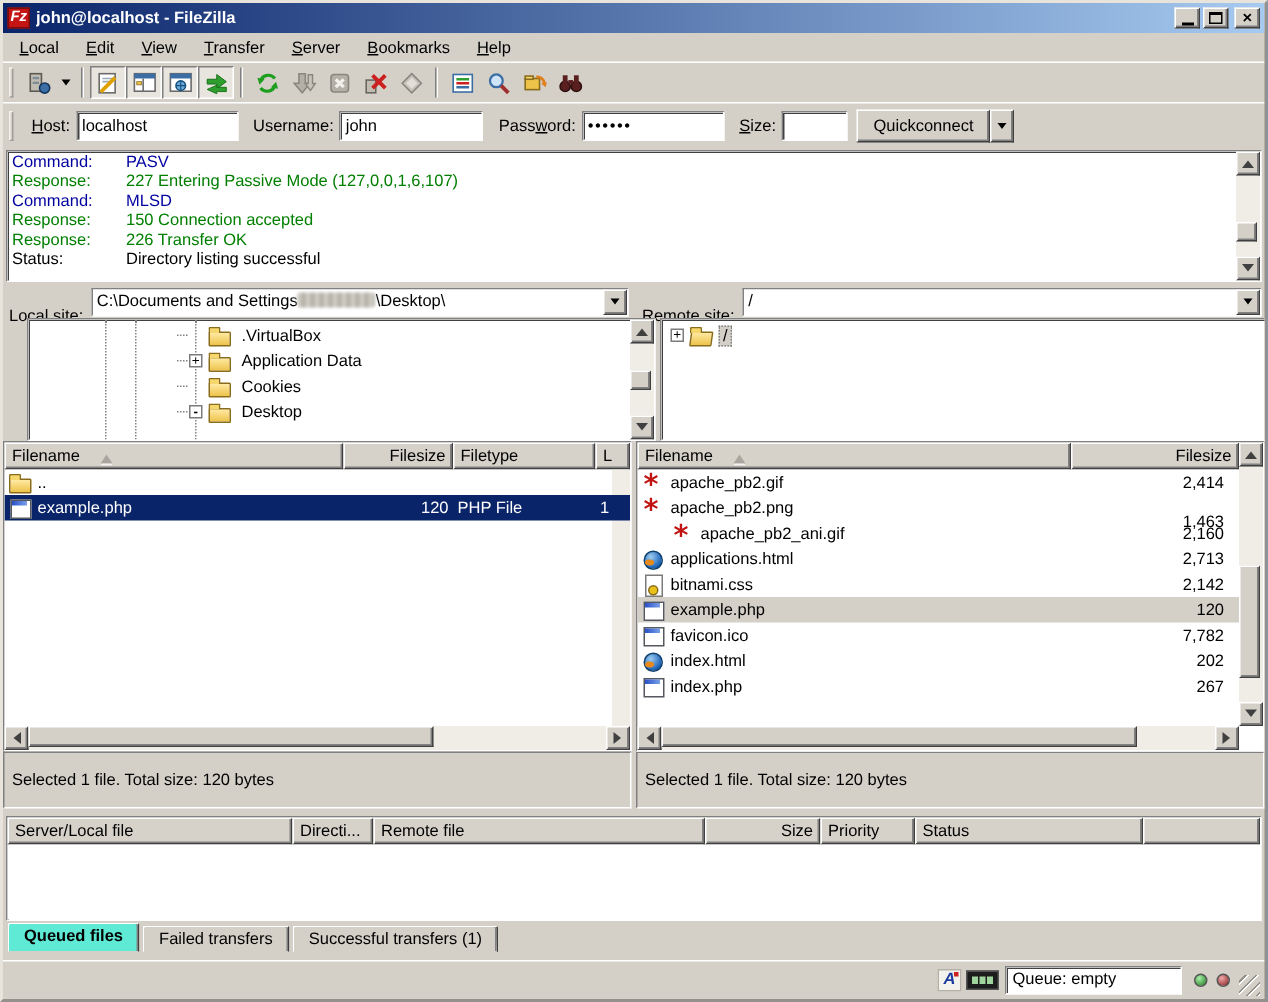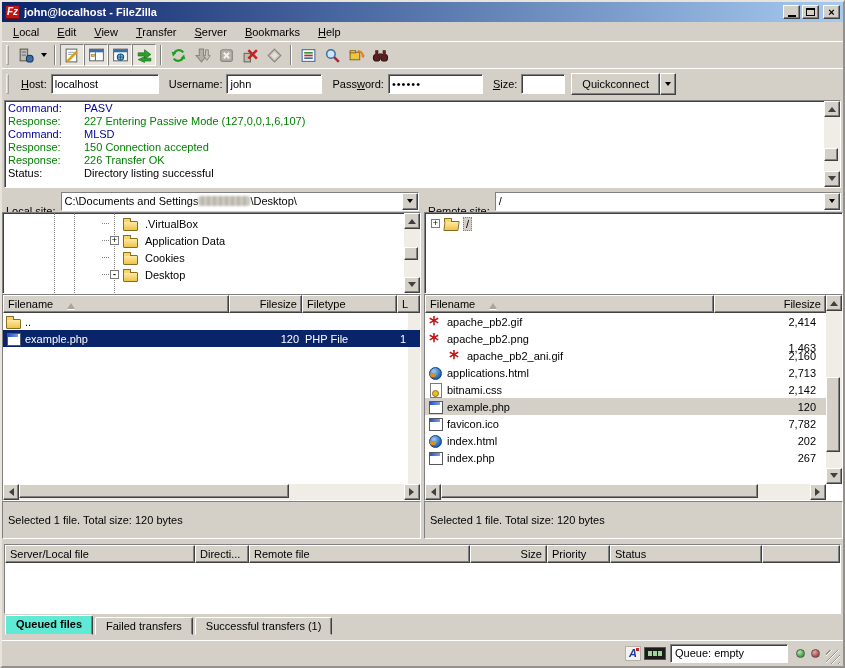--- a/index.html
+++ b/index.html
@@ -68,21 +68,21 @@
   .pane-r{width:419px;flex:0 0 auto;display:flex;}
   
   .siteband{height:22px;align-items:center;}
   .site-label{padding:0 5px 0 4px;white-space:nowrap;margin-top:20px;}
   .combo{flex:1;height:19px;display:flex;align-items:stretch;margin-right:2px;}
   .combo-val{flex:1;padding:2px 3px;white-space:nowrap;overflow:hidden;background:#fff;}
   .combo-dd{width:16px;display:flex;align-items:center;justify-content:center;flex:0 0 auto;}
   .redacted{display:inline-block;width:52px;height:10px;vertical-align:-1px;border-radius:2px;
     background:repeating-linear-gradient(90deg,#cfccc4 0 3px,#b8b4ac 3px 6px);filter:blur(1px);}
   
-  .treeband{height:82px;}
+  .treeband{height:82px;padding-left:16px;}
   .treepanel{flex:1;position:relative;overflow:hidden;padding-top:2px;}
   .guide{position:absolute;top:0;bottom:0;border-left:1px dotted #808080;}
   .titem{height:17px;display:flex;align-items:center;position:relative;}
   .conn{width:7px;border-top:1px dotted #808080;margin-right:1px;}
   .expander{width:9px;height:9px;flex:0 0 auto;background:#fff;border:1px solid #7b7b7b;
     font-size:9px;line-height:7px;text-align:center;margin-right:4px;position:relative;z-index:1;}
   .expander[data-exp="plus"]::before{content:"+";}
   .expander[data-exp="minus"]::before{content:"-";font-weight:bold;}
   .expander[data-exp="none"]{visibility:hidden;}
   .tlabel{padding:1px 3px;white-space:nowrap;}

